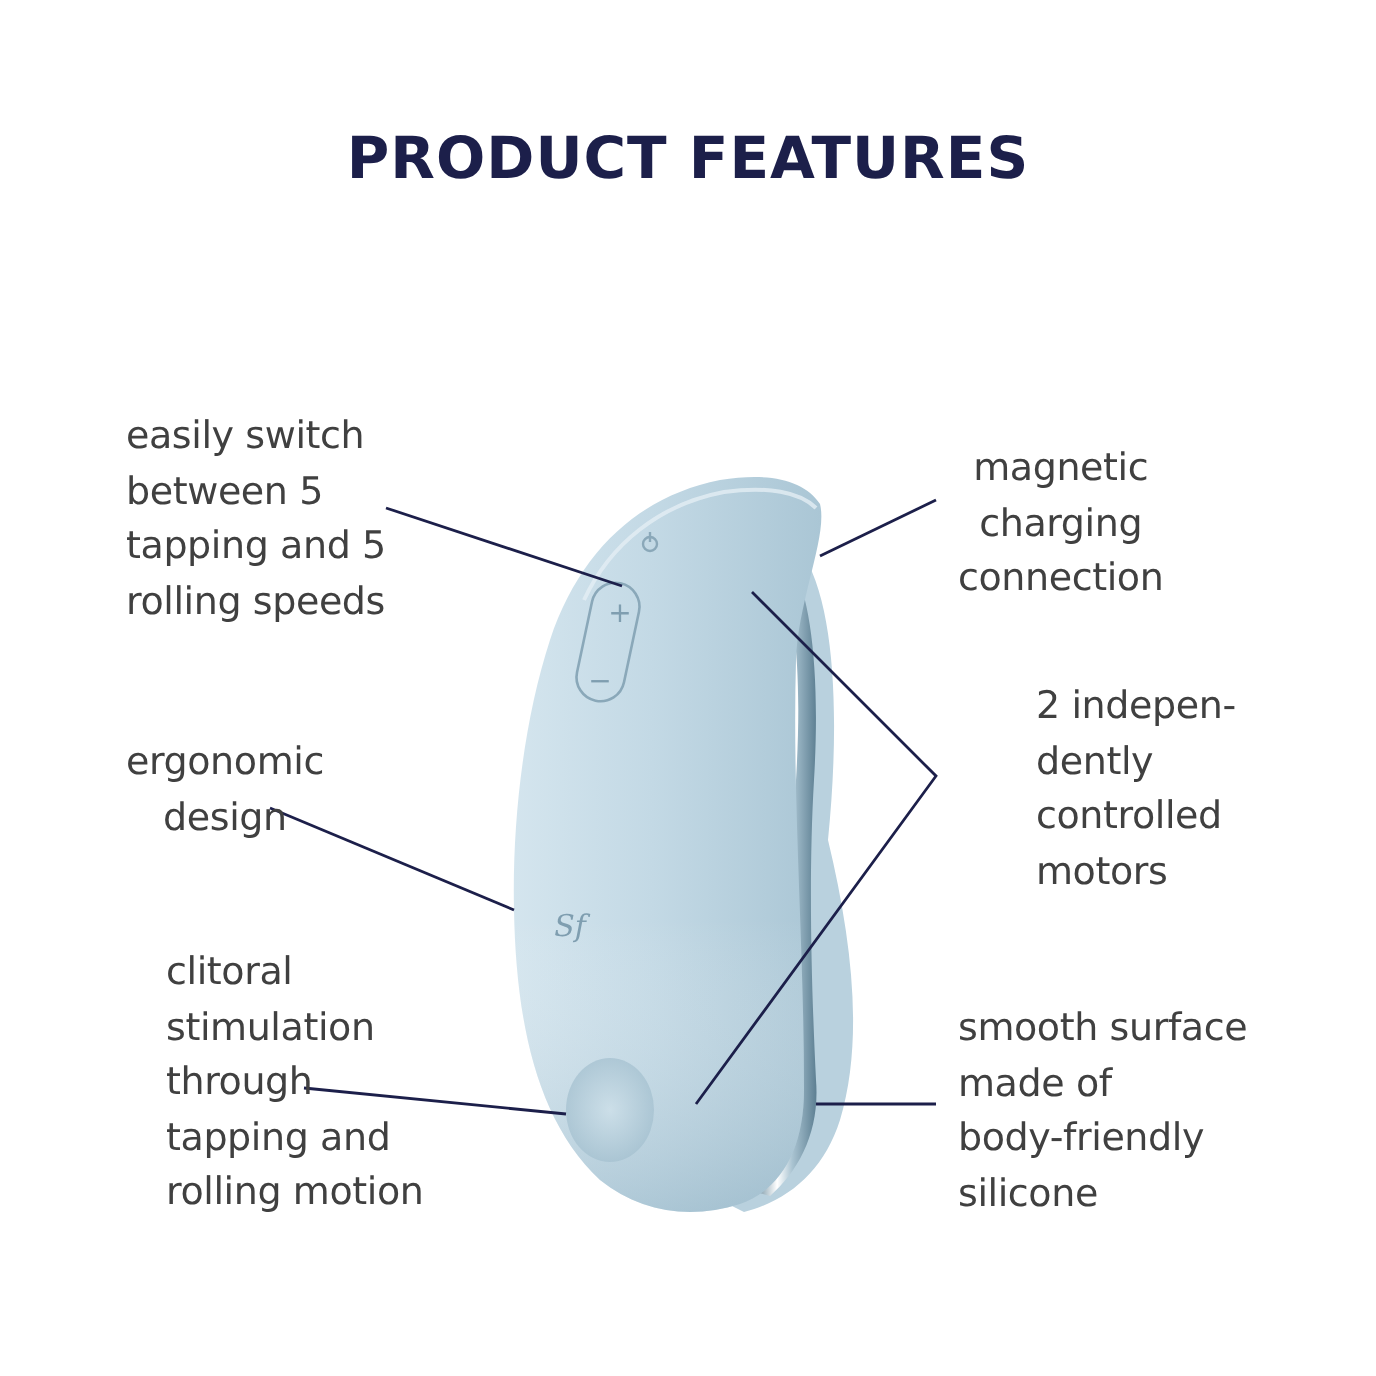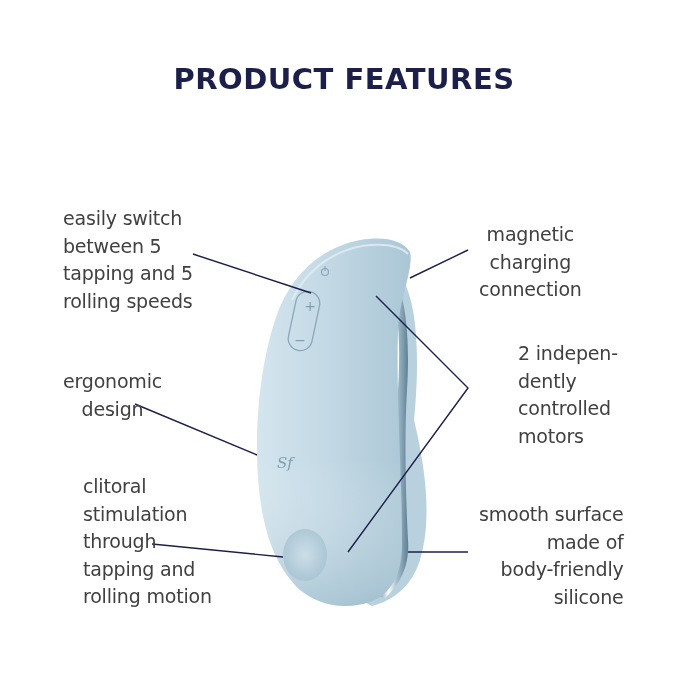--- a/index.html
+++ b/index.html
@@ -95,16 +95,16 @@
 tapping and
 rolling motion</div>
 
 <div class="label" style="left:479px; top:221px;text-align:center;">magnetic
 charging
 connection</div>
 <div class="label" style="left:479px; top:340px;margin-left:39px;">2 indepen-
 dently
 controlled
 motors</div>
-<div class="label" style="left:479px; top:501px;text-align:right;">smooth surface
+<div class="label" style="left:479px; top:501px;">smooth surface
 made of
 body-friendly
 silicone</div>
 
 </body></html>

